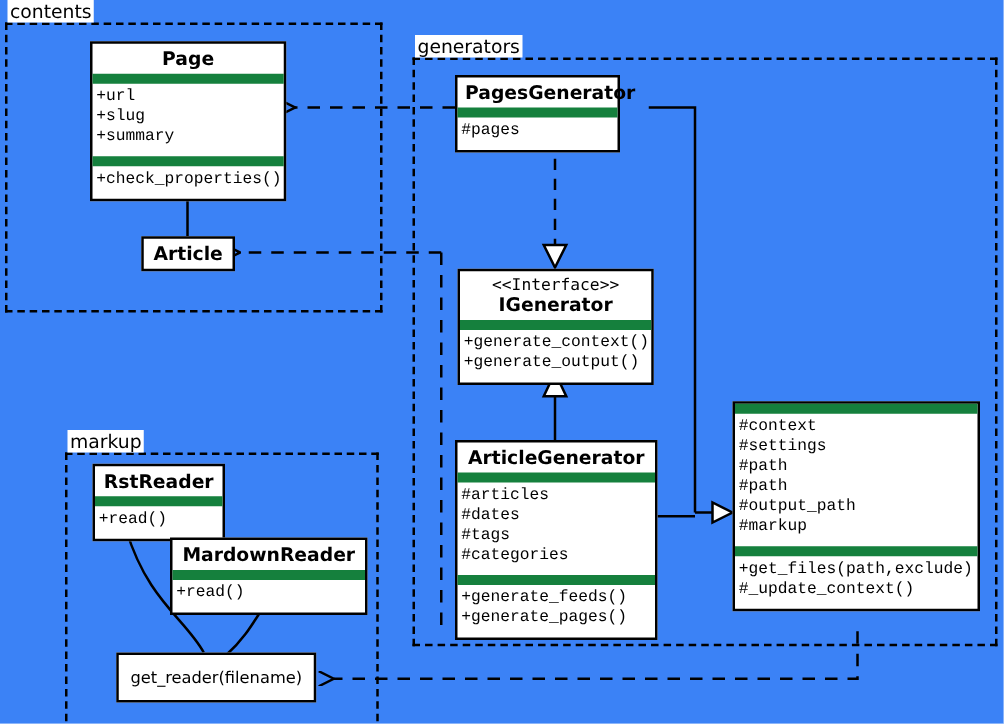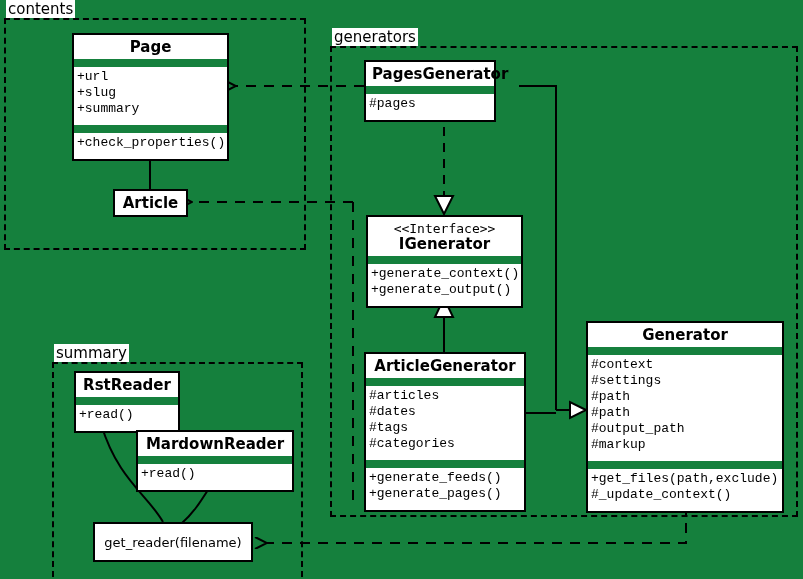--- a/index.html
+++ b/index.html
@@ -4,21 +4,21 @@
 <style>
   html, body {
     margin: 0;
     padding: 0;
     background: #ffffff;
   }
   #canvas {
     position: relative;
     width: 803px;
     height: 579px;
-    background: #15803d;
+    background: #3b82f6;
     font-family: "DejaVu Sans", sans-serif;
     overflow: hidden;
   }
   svg.layer {
     position: absolute;
     left: 0;
     top: 0;
     width: 803px;
     height: 579px;
     pointer-events: none;
@@ -101,21 +101,21 @@
 
 <div id="canvas">
 
   <div class="pkg pkg-dashdotdot" style="left:4px; top:18px; width:302px; height:232px;"></div>
   <div class="pkg-label" style="left:6px; top:0px;">contents</div>
 
   <div class="pkg pkg-dashdotdot" style="left:330px; top:46px; width:468px; height:471px;"></div>
   <div class="pkg-label" style="left:332px; top:28px;">generators</div>
 
   <div class="pkg pkg-dashdotdot" style="left:52px; top:362px; width:251px; height:225px;"></div>
-  <div class="pkg-label" style="left:54px; top:344px;">summary</div>
+  <div class="pkg-label" style="left:54px; top:344px;">markup</div>
 
   <svg class="layer" viewBox="0 0 803 579">
     <defs>
       <marker id="openArrow" markerWidth="14" markerHeight="12" refX="1" refY="6" orient="auto" markerUnits="userSpaceOnUse">
         <path d="M 13,0 L 1,6 L 13,12" fill="none" stroke="#000" stroke-width="2"></path>
       </marker>
       <marker id="hollowTriUp" markerWidth="20" markerHeight="16" refX="10" refY="1" orient="auto" markerUnits="userSpaceOnUse">
         <path d="M 10,1 L 2,15 L 18,15 Z" fill="#ffffff" stroke="#000" stroke-width="2"></path>
       </marker>
       <marker id="hollowTriRight" markerWidth="18" markerHeight="20" refX="16" refY="10" orient="auto" markerUnits="userSpaceOnUse">
@@ -209,21 +209,20 @@
       <div>#tags</div>
       <div>#categories</div>
     </div>
     <div class="compartment">
       <div>+generate_feeds()</div>
       <div>+generate_pages()</div>
     </div>
   </div>
 
   <div class="uml" style="left:586px; top:321px; width:198px;">
-    <div class="title">Generator</div>
     <div class="compartment">
       <div>#context</div>
       <div>#settings</div>
       <div>#path</div>
       <div>#path</div>
       <div>#output_path</div>
       <div>#markup</div>
     </div>
     <div class="compartment">
       <div>+get_files(path,exclude)</div>

